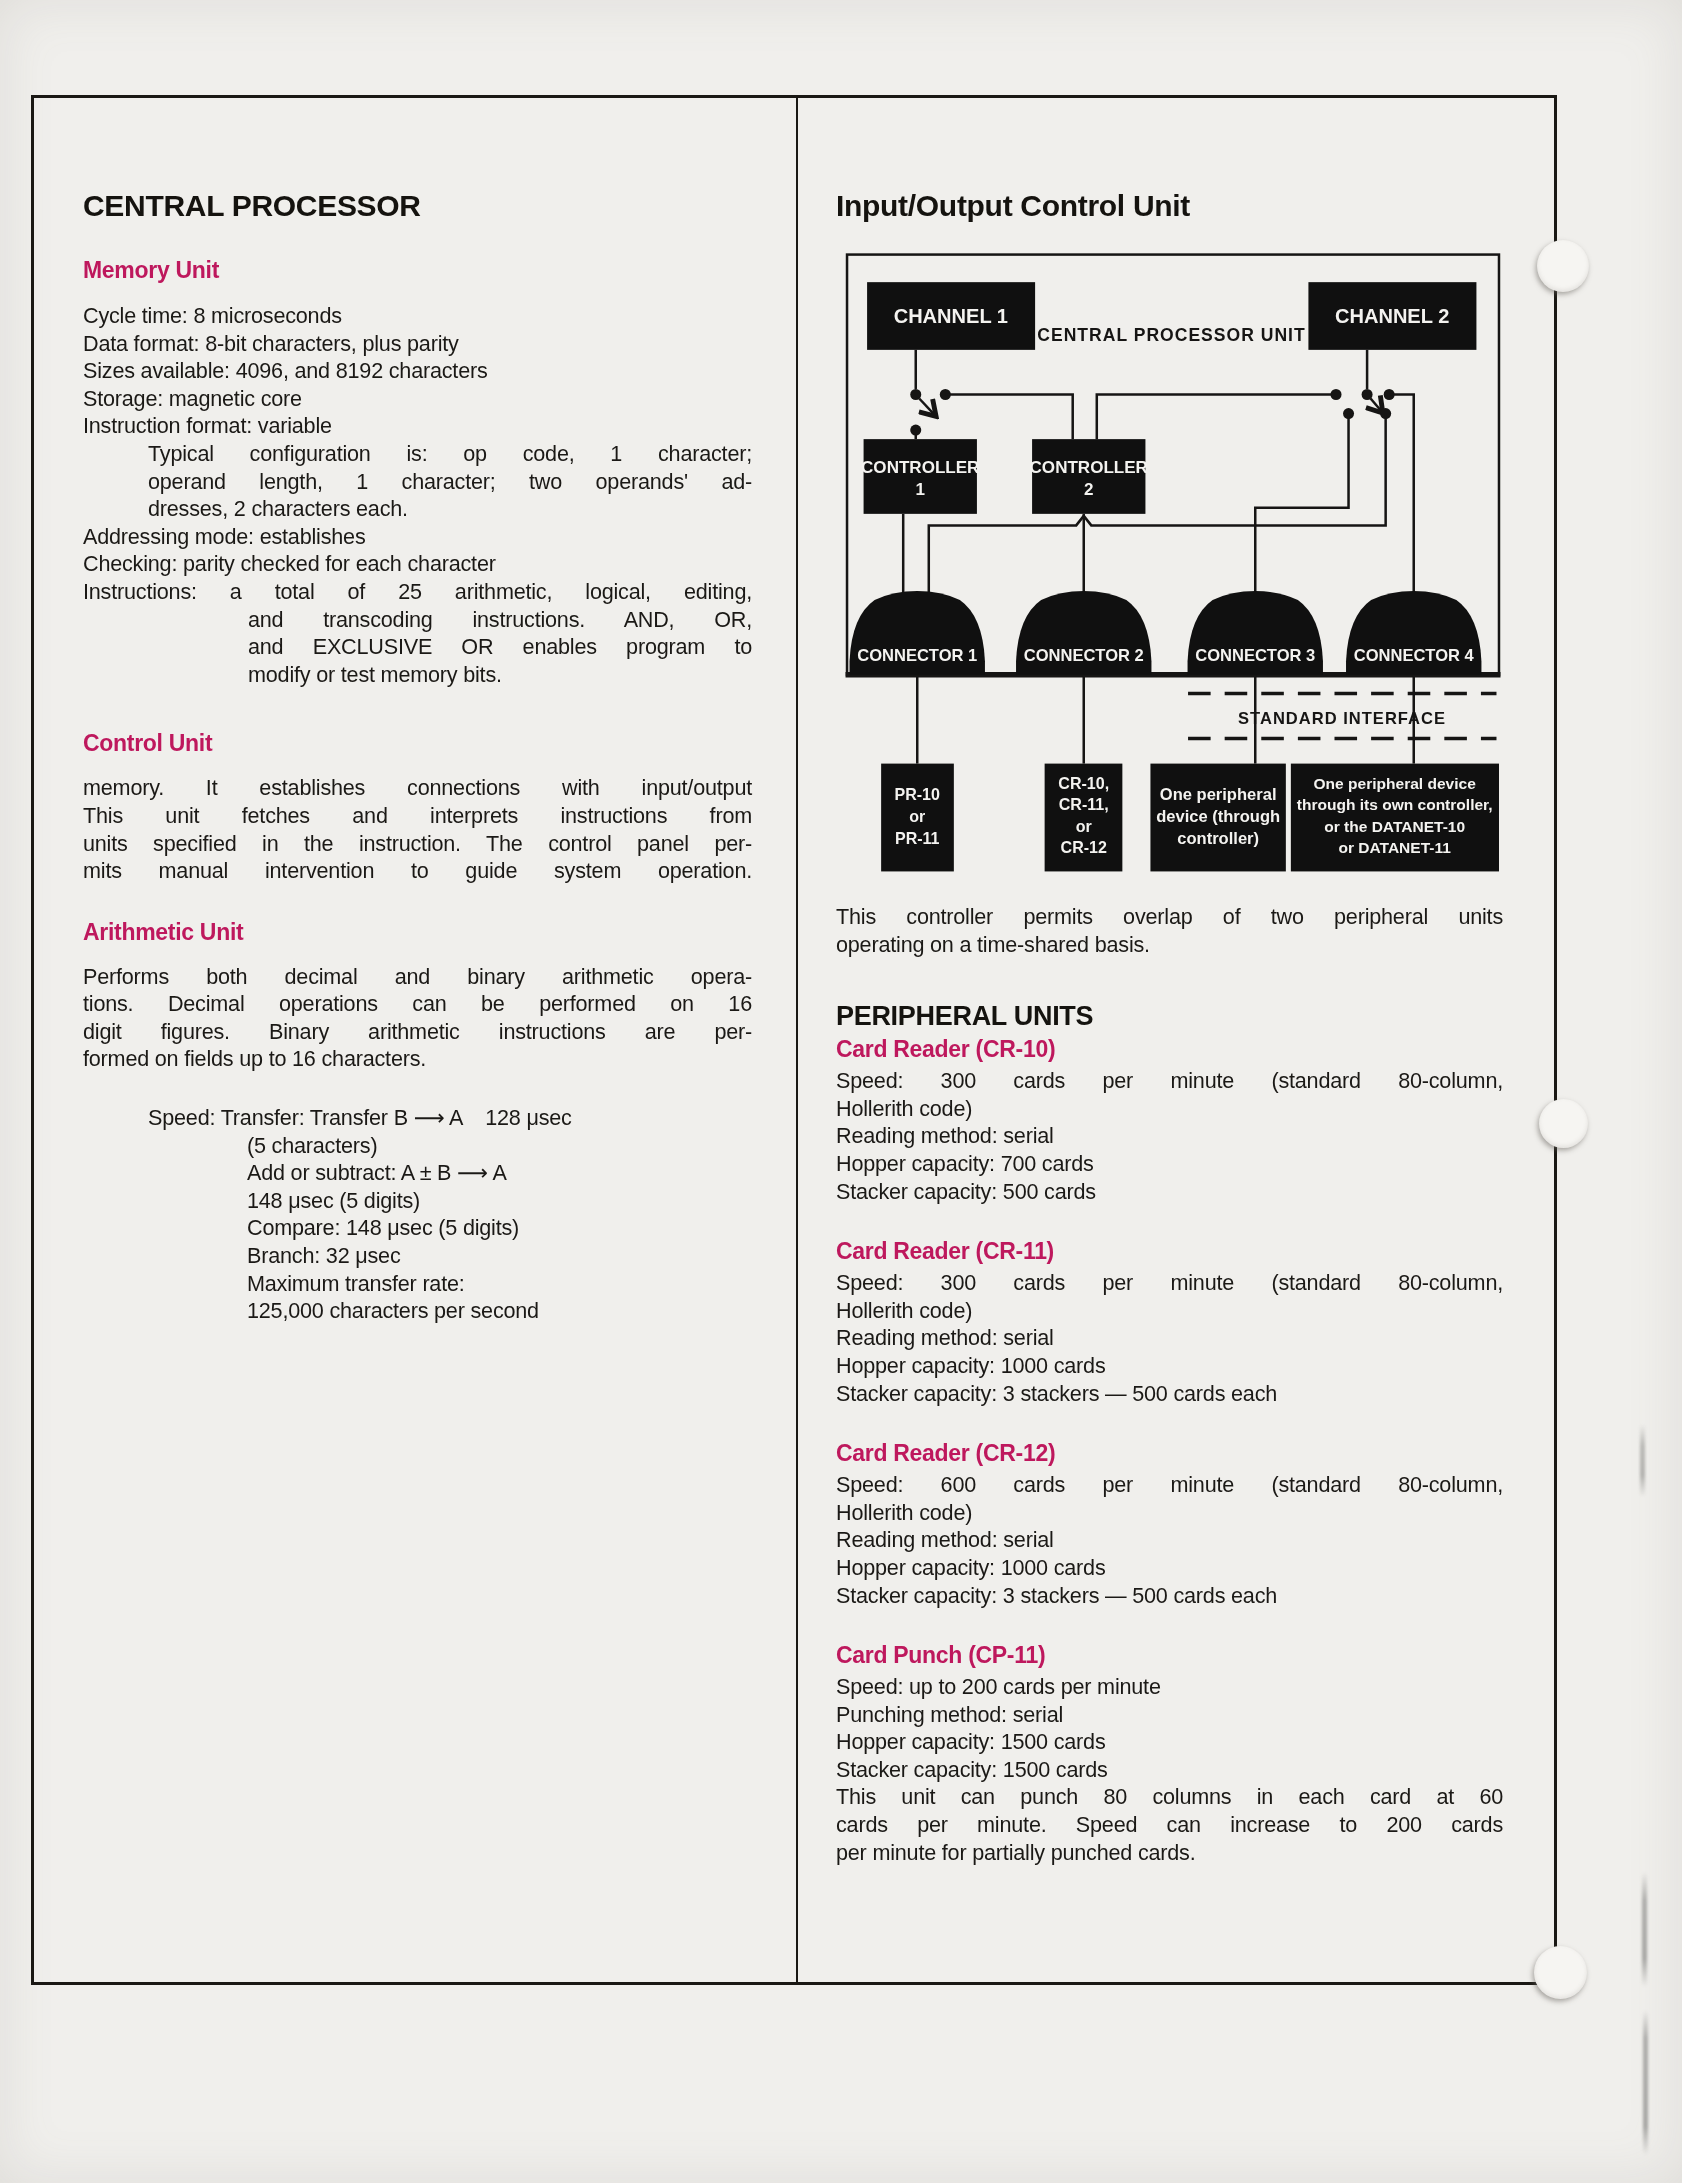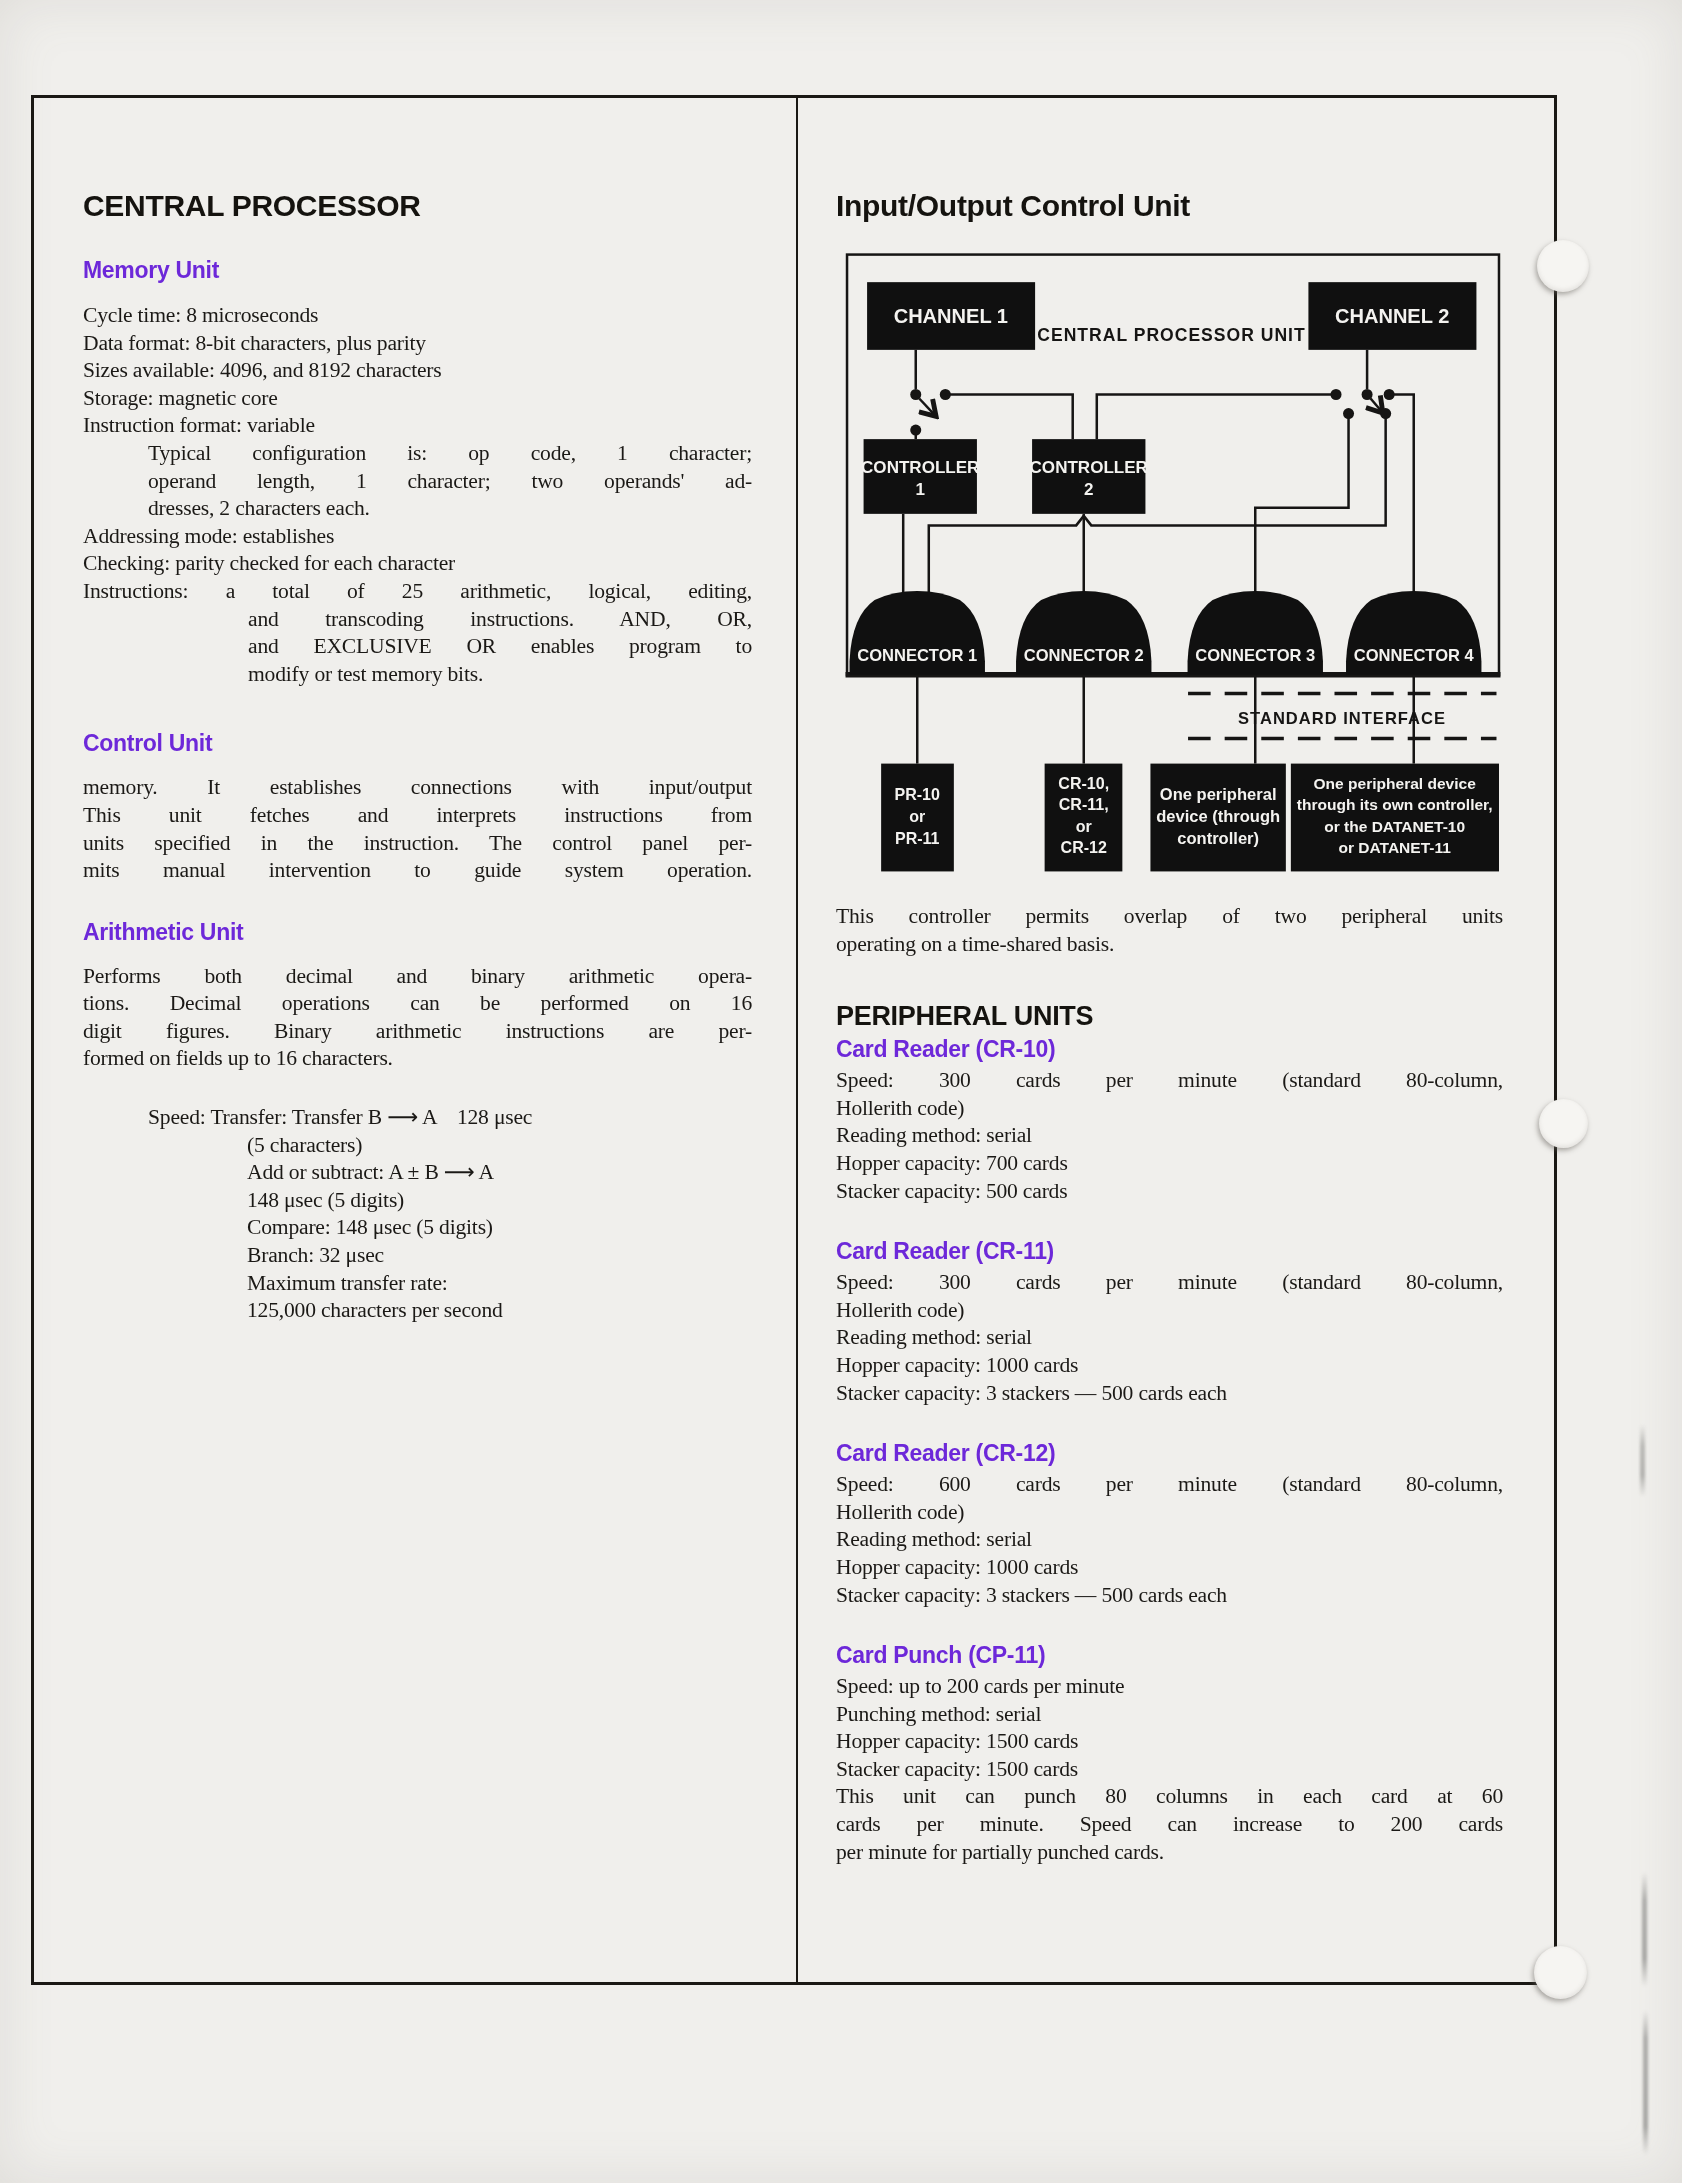--- a/index.html
+++ b/index.html
@@ -11,26 +11,26 @@
   }
   .border-rect{
     position:absolute;left:31px;top:95px;width:1526px;height:1890px;
     border:3px solid #1a1814;box-sizing:border-box;
   }
   .divider{position:absolute;left:796px;top:95px;width:2px;height:1890px;background:#1a1814;}
   .col{position:absolute;}
   .col-left{left:83px;top:192px;width:669px;}
   .col-right{left:836px;top:192px;width:667px;}
   h1{font-size:30px;line-height:28px;font-weight:700;letter-spacing:-0.3px;margin:0;color:#15130f;}
-  h2{font-size:23px;line-height:25px;font-weight:700;letter-spacing:-0.3px;margin:0;color:#6d28d9;}
+  h2{font-size:23px;line-height:25px;font-weight:700;letter-spacing:-0.3px;margin:0;color:#be185d;}
   .col-left h1{margin:0 0 38px 0;}
   h2.memory{margin:0 0 19px 0;}
   h2.control{margin:43px 0 18px 0;}
   h2.arith{margin:35px 0 18px 0;}
-  .line{font-size:21.6px;line-height:27.6px;letter-spacing:-0.2px;white-space:pre-wrap;font-family:Liberation Serif, serif;}
+  .line{font-size:21.6px;line-height:27.6px;letter-spacing:-0.2px;white-space:pre-wrap;}
   .just{text-align:justify;text-align-last:justify;}
   .ind1{margin-left:65px;}
   .ind2{margin-left:165px;}
   .speed{margin:31px 0 0 65px;}
   .speed .indb{margin-left:99px;}
   .col-right h1{margin:0;}
   svg.diagram{display:block;margin:17px 0 0 0;}
   .note{margin-top:14px;}
   h1.peripheral{font-size:27px;margin:44px 0 6px 0;}
   h2.unit{margin:34px 0 5px 0;}

